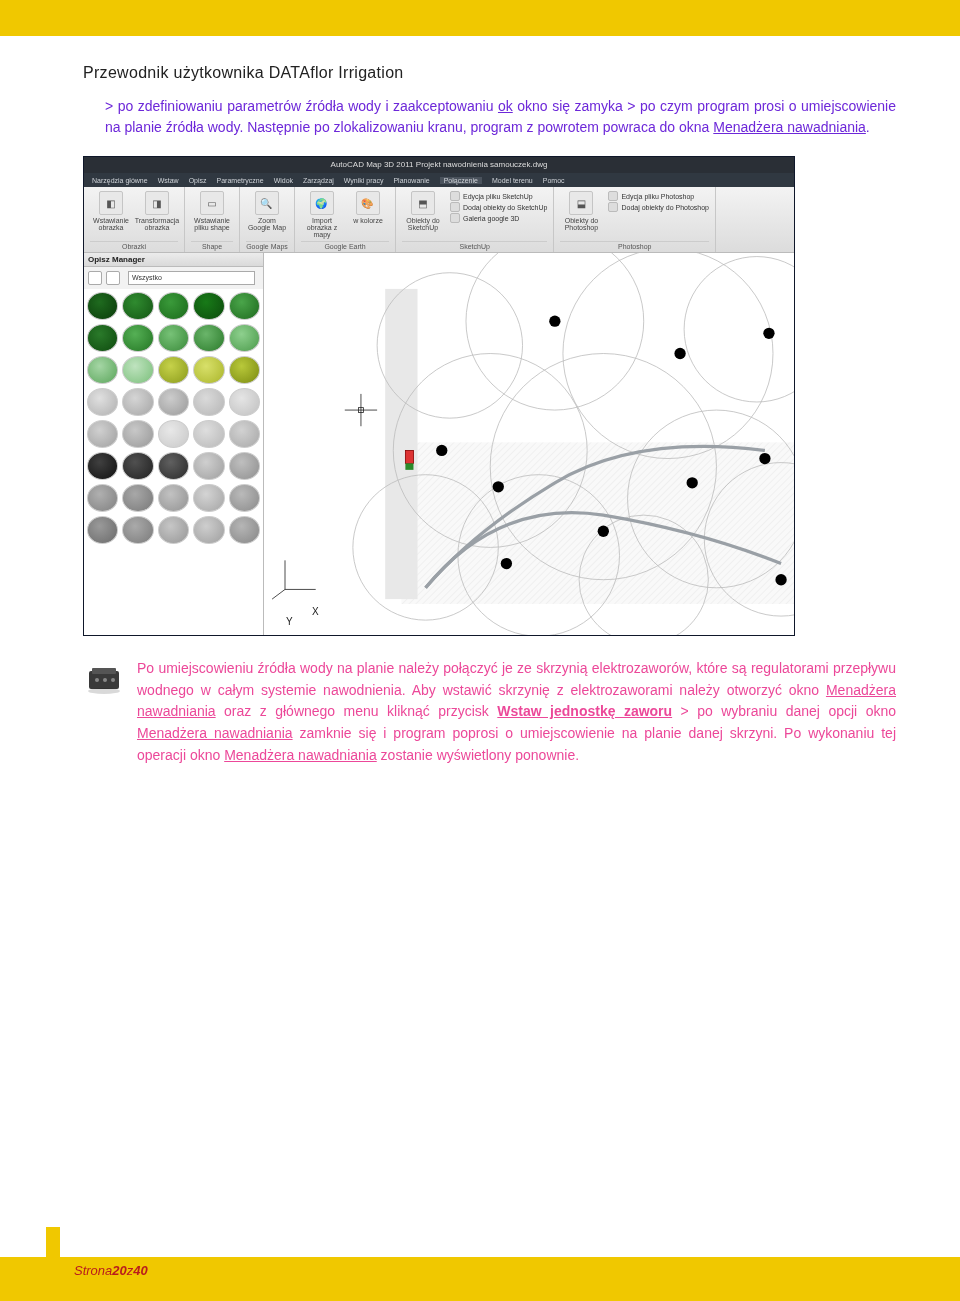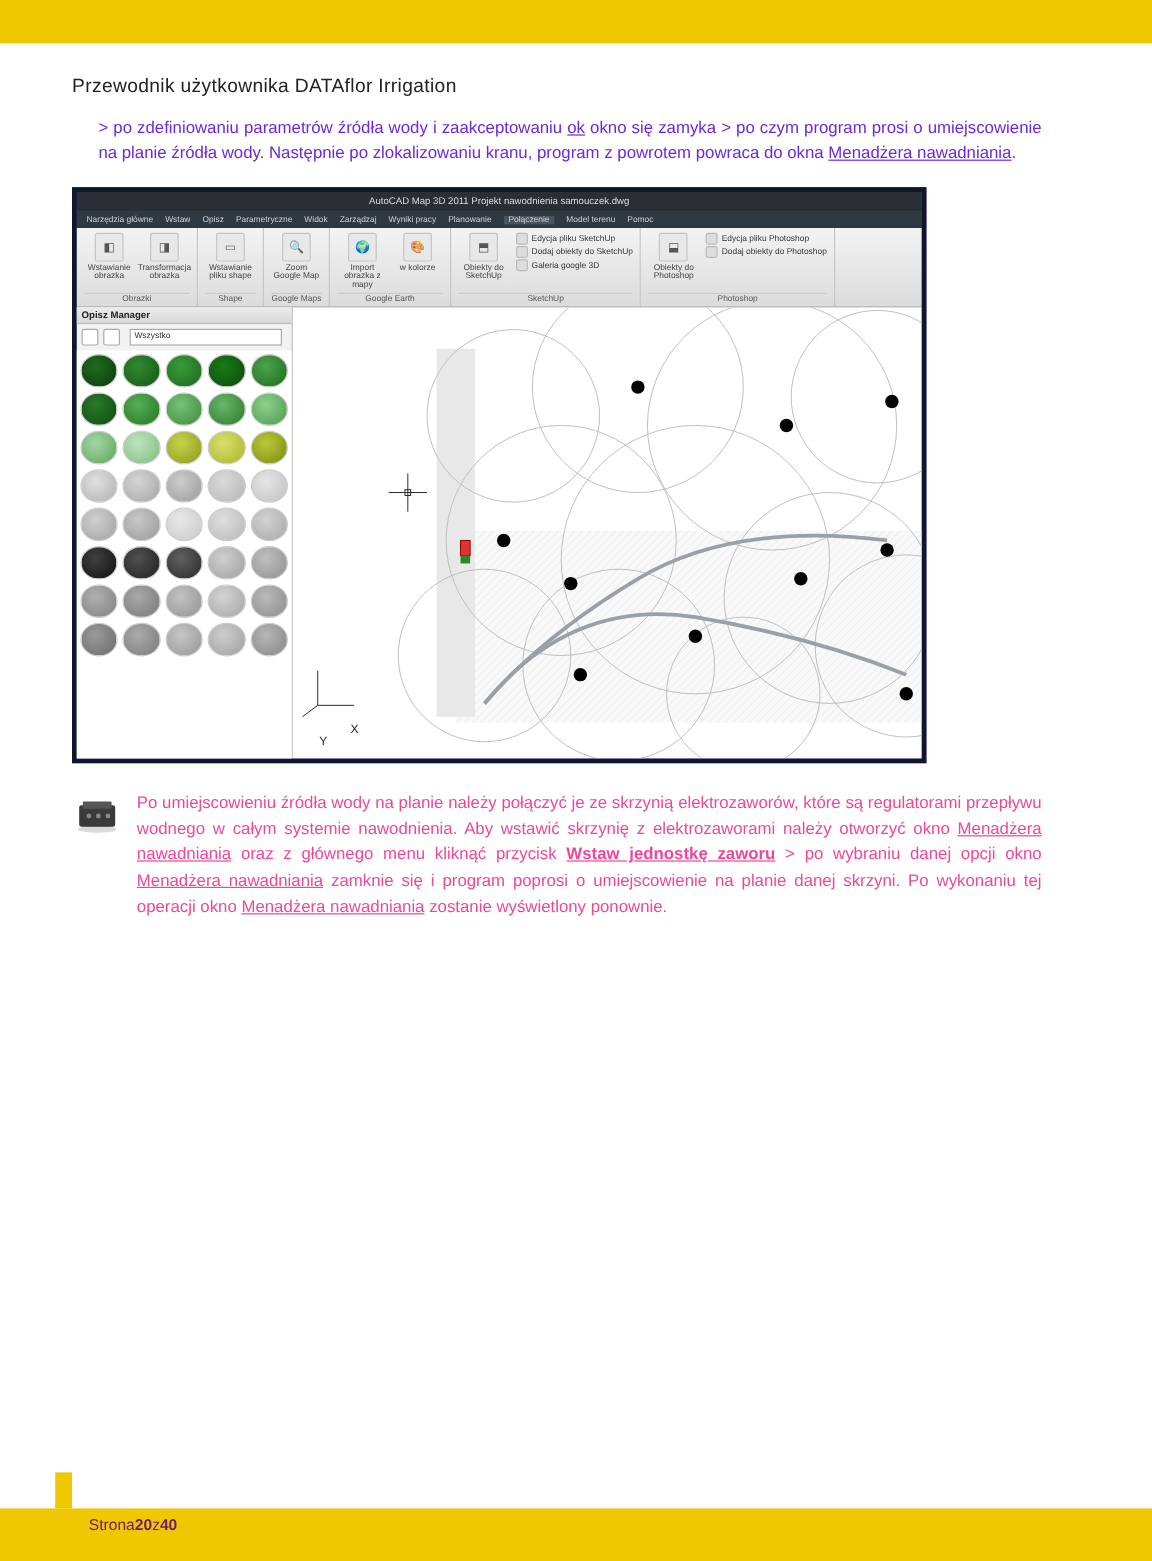--- a/index.html
+++ b/index.html
@@ -9,21 +9,22 @@
     background: #ffffff;
     font-family: Verdana, Arial, sans-serif;
     position: relative;
   }
   .top-bar {
     width: 100%;
     height: 36px;
     background: #f0c800;
   }
   .page-content {
-    padding: 28px 92px 0 60px;
+    padding: 28px 64px 0 60px;
+    margin-left: 23px;
   }
   .doc-title {
     font-size: 16px;
     font-weight: normal;
     color: #222;
     letter-spacing: 0.3px;
     margin-bottom: 14px;
   }
   .intro-para {
     font-size: 14px;
@@ -31,21 +32,21 @@
     color: #6d28d9;
     text-align: justify;
     margin-left: 22px;
   }
   .intro-para .u { text-decoration: underline; }
   .screenshot {
     margin: 18px 0 22px 0;
     width: 712px;
     height: 480px;
     position: relative;
-    border: 4px solid #0f172a;
+    border: 1px solid #0f172a;
     background: #6d28d9;
     font-size: 7px;
     color: #333;
   }
   
   .ac-title {
     background: #2a2f36;
     color: #ddd;
     height: 16px;
     line-height: 16px;
@@ -182,21 +183,22 @@
   .action-text .b { font-weight: bold; }
   .footer {
     position: absolute;
     left: 0; right: 0; bottom: 0;
     height: 44px;
     background: #f0c800;
     display: flex;
     align-items: flex-start;
     padding: 6px 0 0 74px;
     font-size: 13px;
-    color: #701a75;
+    color: #b91c1c;
+    font-style: italic;
   }
   .footer .pg { font-weight: bold; }
   .footer-accent {
     position: absolute;
     left: 46px; bottom: 44px;
     width: 14px; height: 30px;
     background: #f0c800;
   }
 </style>
 </head>

